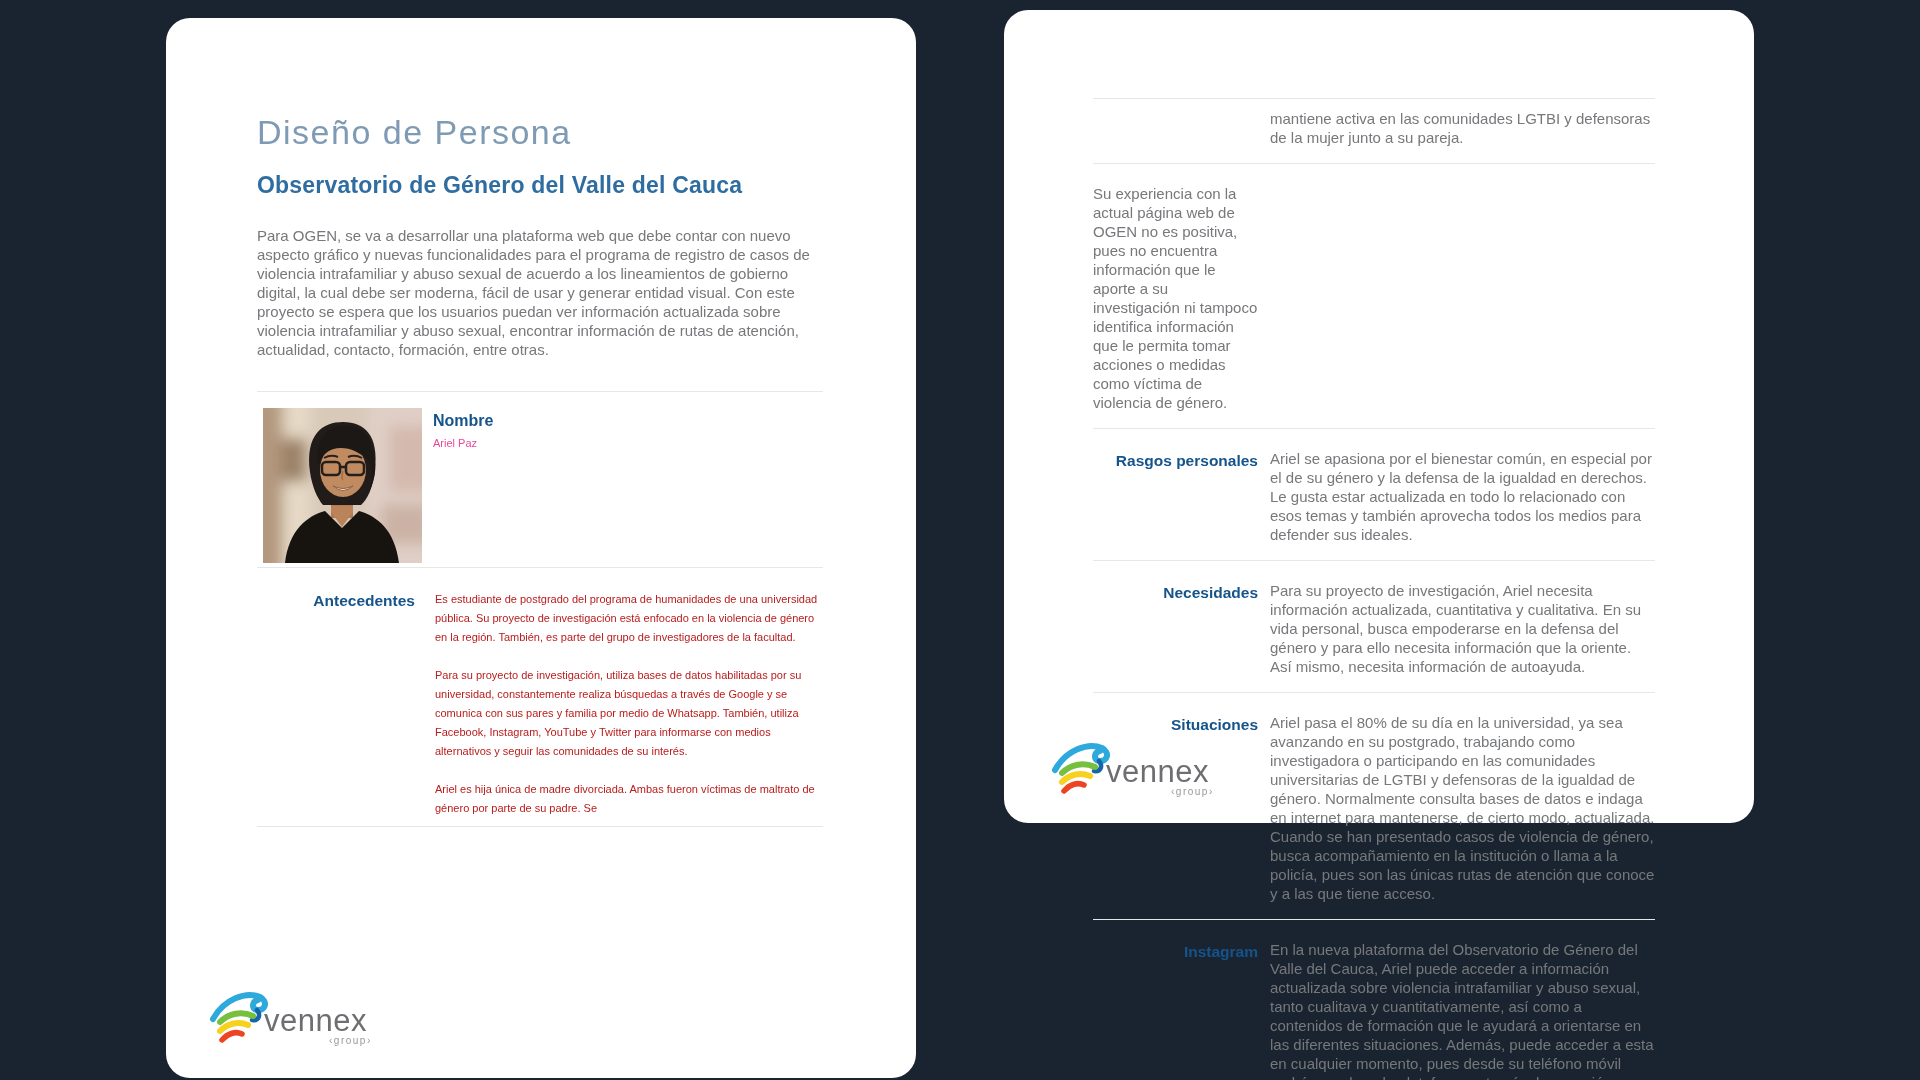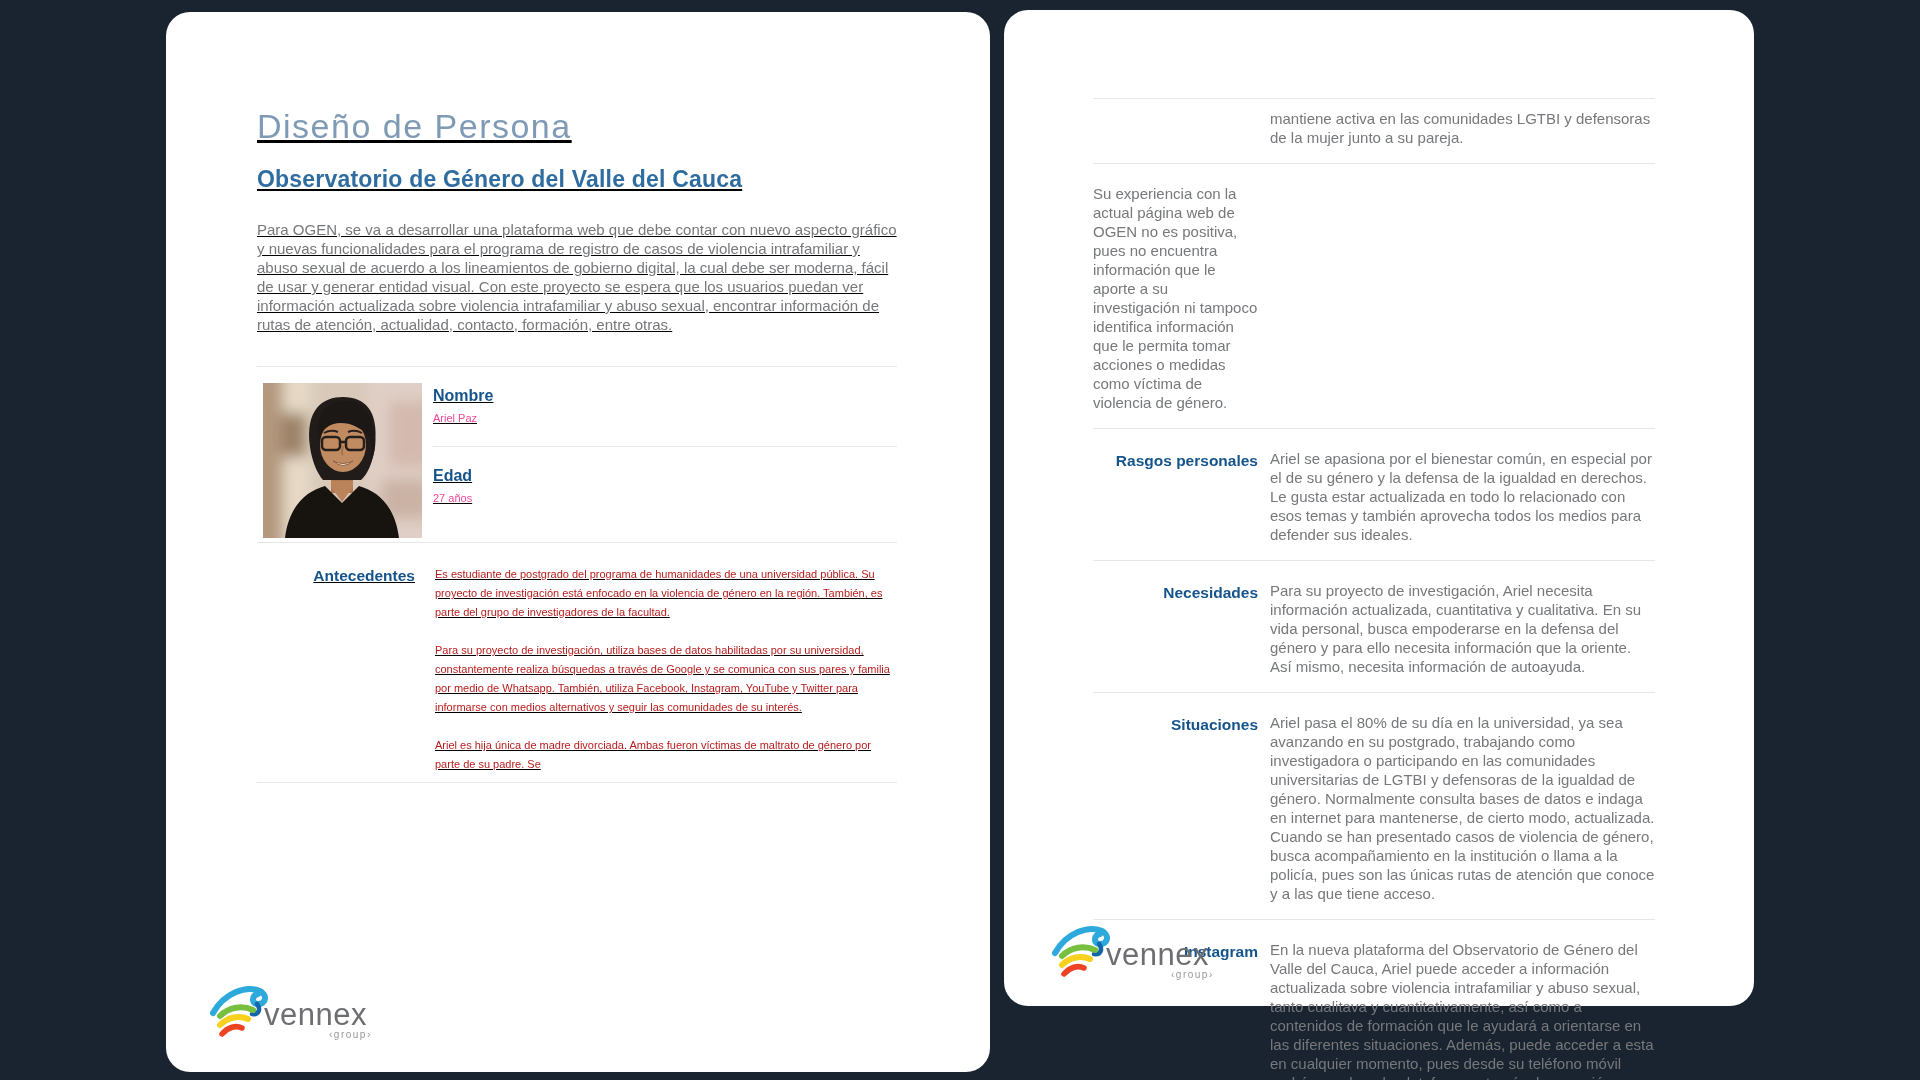--- a/index.html
+++ b/index.html
@@ -8,22 +8,22 @@
     background:#1a2430;
     font-family:"Liberation Sans", sans-serif;
     position:relative;
     overflow:hidden;
   }
   .page {
     position:absolute;
     background:#ffffff;
     border-radius:24px;
   }
-  #left-page  { left:166px;  top:12px; width:824px; height:1060px;text-decoration:underline; }
-  #right-page { left:1004px; top:10px; width:750px; height:996px; }
+  #left-page  { left:166px;  top:18px; width:750px; height:1060px; }
+  #right-page { left:1004px; top:10px; width:750px; height:813px; }
 
   
   .lp-content { padding:95px 93px 0 91px; }
   .doc-title {
     font-size:34px; font-weight:400; letter-spacing:1.5px;
     color:#7e9ab4;
   }
   .doc-subtitle {
     margin-top:20px;
     font-size:23px; font-weight:700; letter-spacing:0.2px;
@@ -129,24 +129,20 @@
             <path d="M70,78 q10,9 20,0 q-10,5 -20,0 z" fill="#f4ece1" stroke="#8e5f3f" stroke-width="1"></path>
           </g>
         </svg>
       </div>
 
       <div class="fields">
         <div class="field">
           <div class="flabel">Nombre</div>
           <div class="fvalue">Ariel Paz</div>
         </div>
-        <div class="field">
-          <div class="flabel">Edad</div>
-          <div class="fvalue">27 años</div>
-        </div>
       </div>
     </div>
 
     <div class="lsection">
       <div class="slabel">Antecedentes</div>
       <div class="stext">
         <p>Es estudiante de postgrado del programa de humanidades de una universidad pública. Su proyecto de investigación está enfocado en la violencia de género en la región. También, es parte del grupo de investigadores de la facultad.</p>
         <p>Para su proyecto de investigación, utiliza bases de datos habilitadas por su universidad, constantemente realiza búsquedas a través de Google y se comunica con sus pares y familia por medio de Whatsapp. También, utiliza Facebook, Instagram, YouTube y Twitter para informarse con medios alternativos y seguir las comunidades de su interés.</p>
         <p>Ariel es hija única de madre divorciada. Ambas fueron víctimas de maltrato de género por parte de su padre. Se</p>
       </div>

